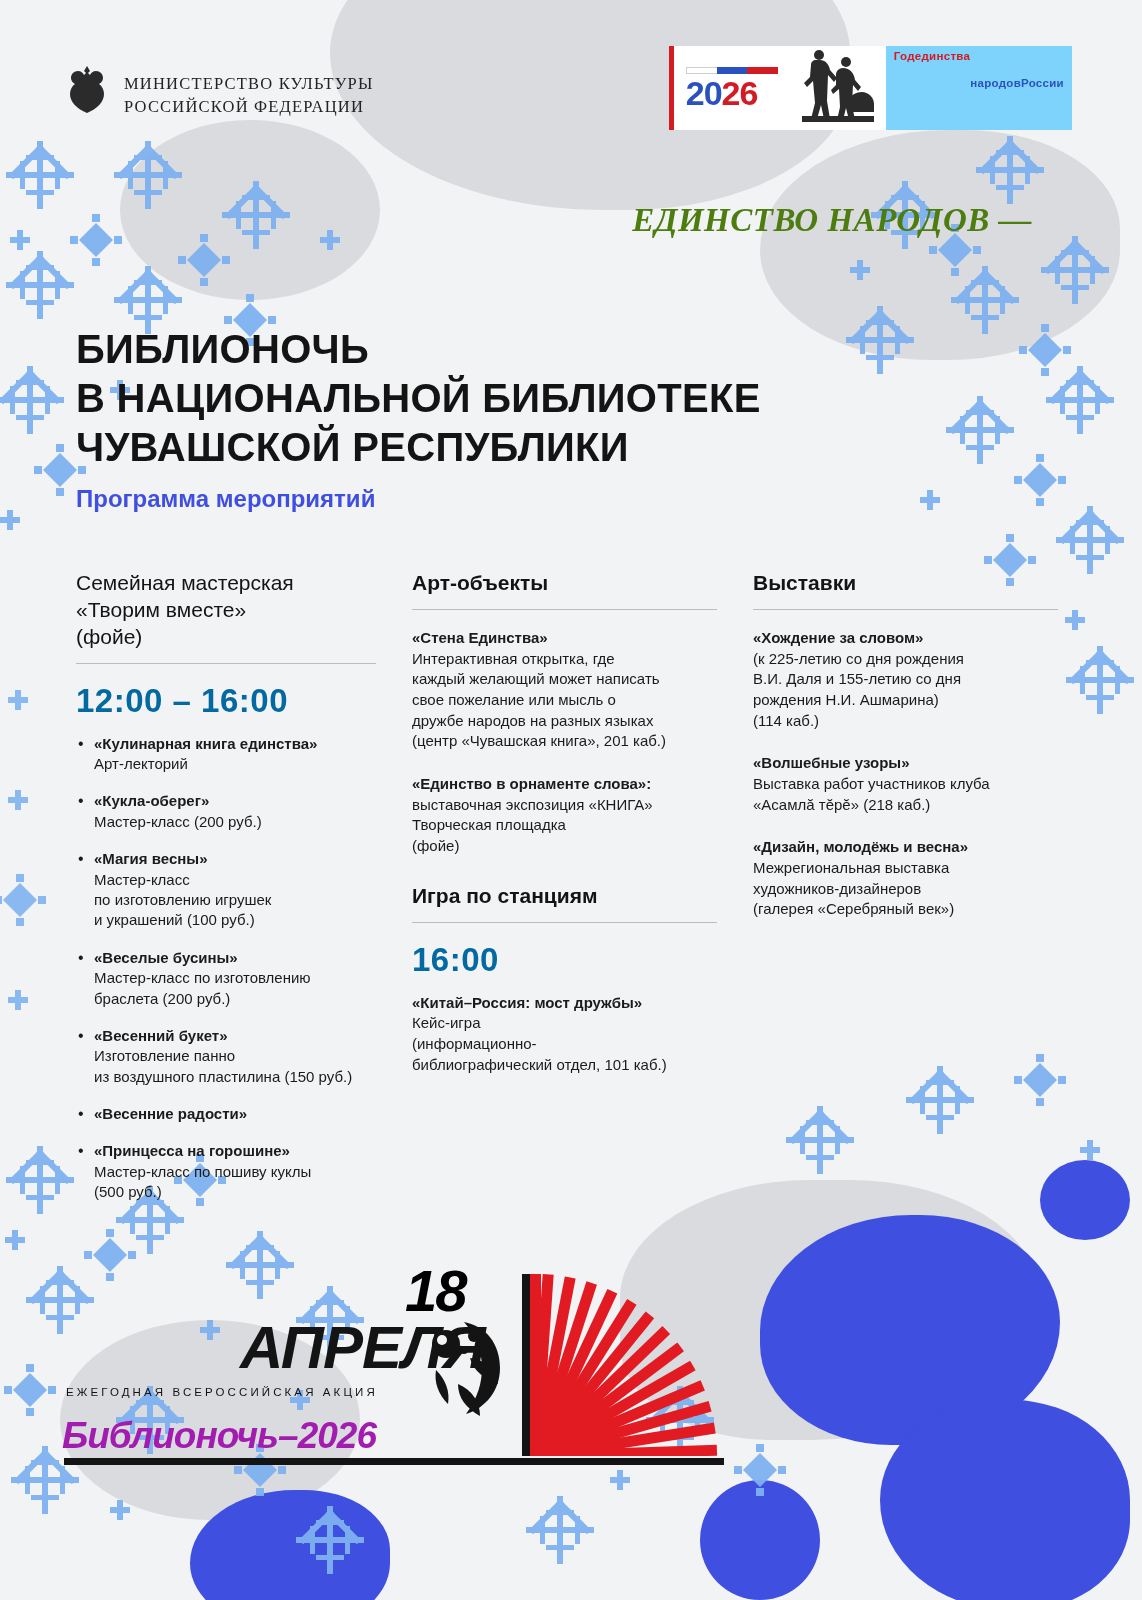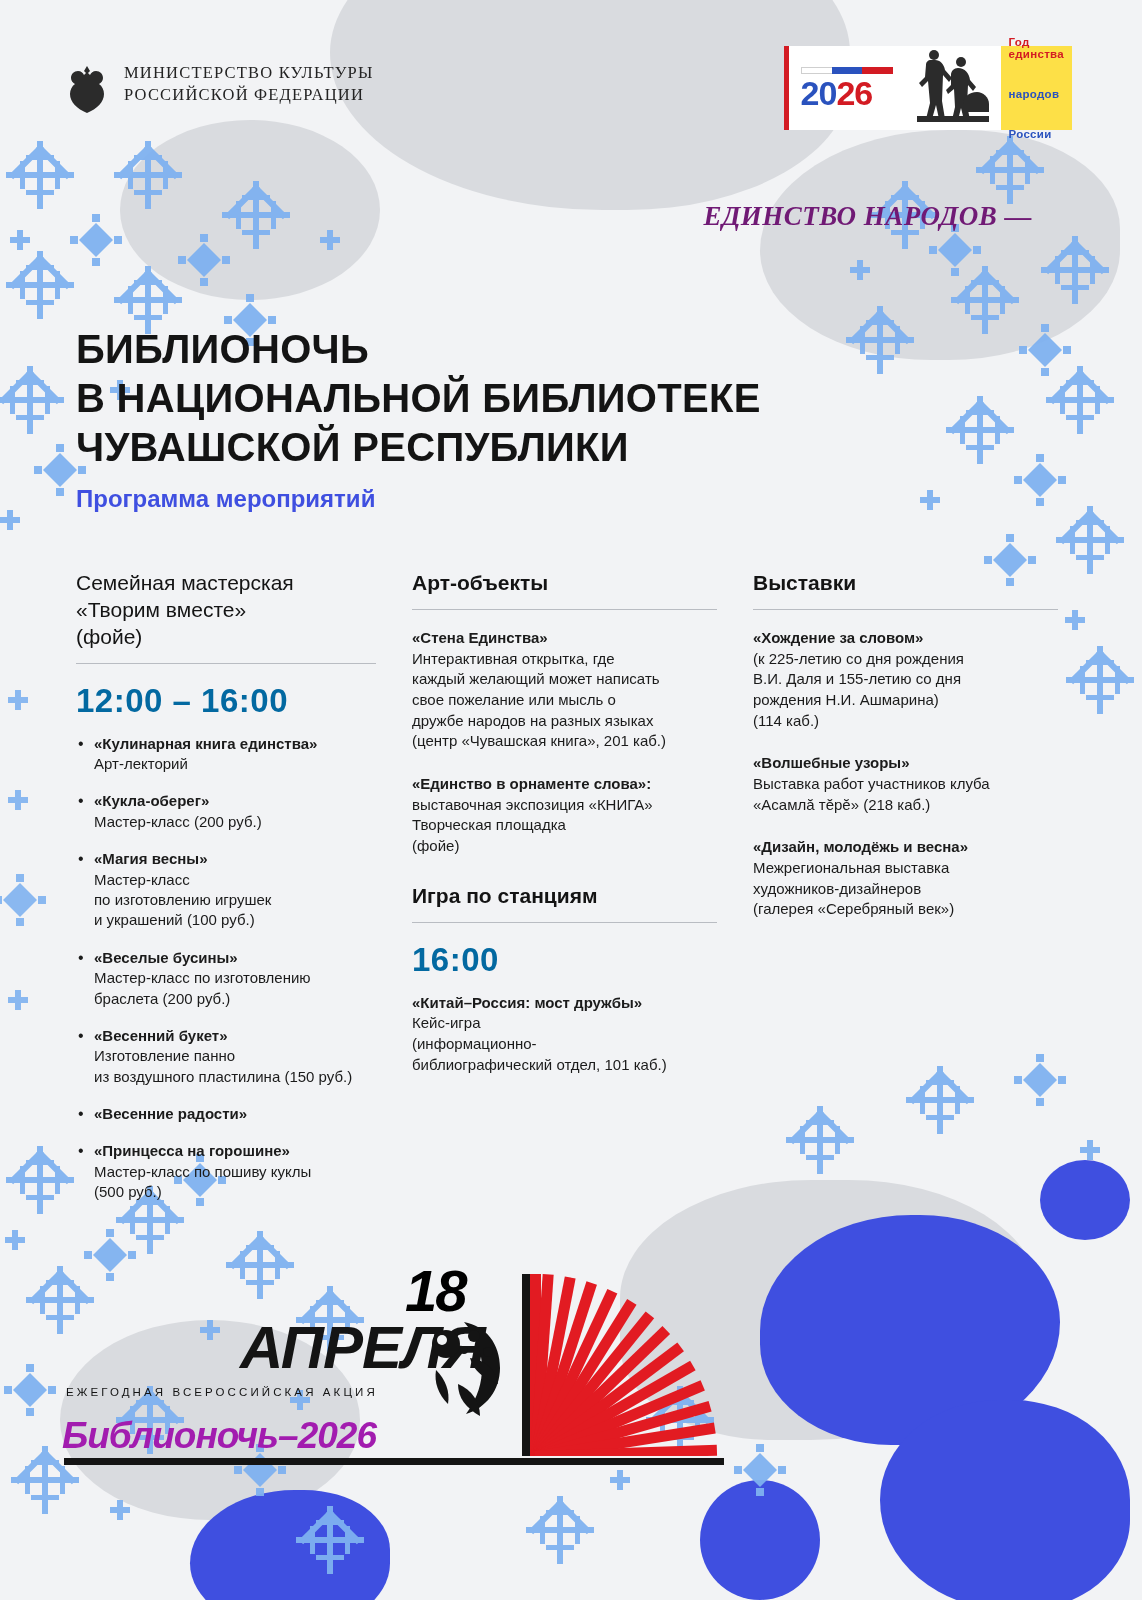--- a/index.html
+++ b/index.html
@@ -36,46 +36,46 @@
   }
   .b1 { width: 300px; height: 230px; left: 760px; top: 1215px; border-radius: 52% 48% 55% 45%; }
   .b2 { width: 250px; height: 210px; left: 880px; top: 1400px; border-radius: 50% 50% 45% 55%; }
   .b3 { width: 200px; height: 140px; left: 190px; top: 1490px; border-radius: 55% 45% 50% 50%; }
   .b4 { width: 120px; height: 120px; left: 700px; top: 1480px; border-radius: 50%; }
   .b5 { width: 90px;  height: 80px;  left: 1040px; top: 1160px; border-radius: 50%; }
 
   
   .header { position: absolute; left: 0; top: 0; width: 100%; height: 160px; }
 
-  .mincult { position: absolute; left: 64px; top: 62px; display: flex; align-items: flex-start; gap: 14px; }
+  .mincult { position: absolute; left: 64px; top: 62px; display: flex; align-items: flex-end; gap: 14px; }
   .mincult .emblem { width: 46px; height: 56px; }
   .mincult .lines { font-family: "Liberation Serif", serif; font-size: 16.5px; letter-spacing: 1.2px; line-height: 1.35; color: #232323; text-transform: uppercase; }
 
   .year-logo { position: absolute; right: 70px; top: 46px; display: flex; align-items: stretch; height: 84px; }
   .year-logo .yl-left {
     background: #fff; padding: 6px 10px 6px 12px; display: flex; flex-direction: column; justify-content: center;
     border-left: 5px solid #d31b23;
   }
   .yl-flag { width: 92px; height: 7px; display: flex; margin-bottom: 2px; }
   .yl-flag span { flex: 1; }
   .yl-flag .w { background: #ffffff; border: 1px solid #cfcfcf; border-right: none; }
   .yl-flag .bl { background: #2a52be; }
   .yl-flag .rd { background: #d31b23; }
   .yl-2026 { font-family: "Liberation Sans", sans-serif; font-weight: bold; font-size: 34px; line-height: 34px; color: #2a52be; letter-spacing: -1px; }
   .yl-2026 .red { color: #d31b23; }
   .yl-mid { width: 98px; position: relative; }
-  .yl-right { background: #fde047; display: flex; flex-direction: column; justify-content: center; padding: 4px 8px; }
+  .yl-right { background: #7dd3fc; display: flex; flex-direction: row; justify-content: center; padding: 4px 8px; }
   .yl-right div { font-size: 11.5px; font-weight: bold; line-height: 12.6px; letter-spacing: .3px; }
   .yl-right .r1 { color: #d31b23; }
   .yl-right .r2 { color: #2a52be; margin-top: 27px; }
 
   .slogan {
     position: absolute; right: 110px; top: 200px; text-align: left;
     font-family: "Liberation Serif", serif; font-weight: bold; font-style: italic;
-    font-size: 27px; line-height: 1.25; color: #701a75; letter-spacing: .5px;
+    font-size: 33px; line-height: 1.25; color: #4d7c0f; letter-spacing: .5px;
     text-transform: uppercase;
   }
 
   
   .title-block { position: absolute; left: 76px; top: 325px; width: 880px; }
   .title-block h1 {
     margin: 0;
     font-size: 40px;
     line-height: 1.22;
     font-weight: bold;

